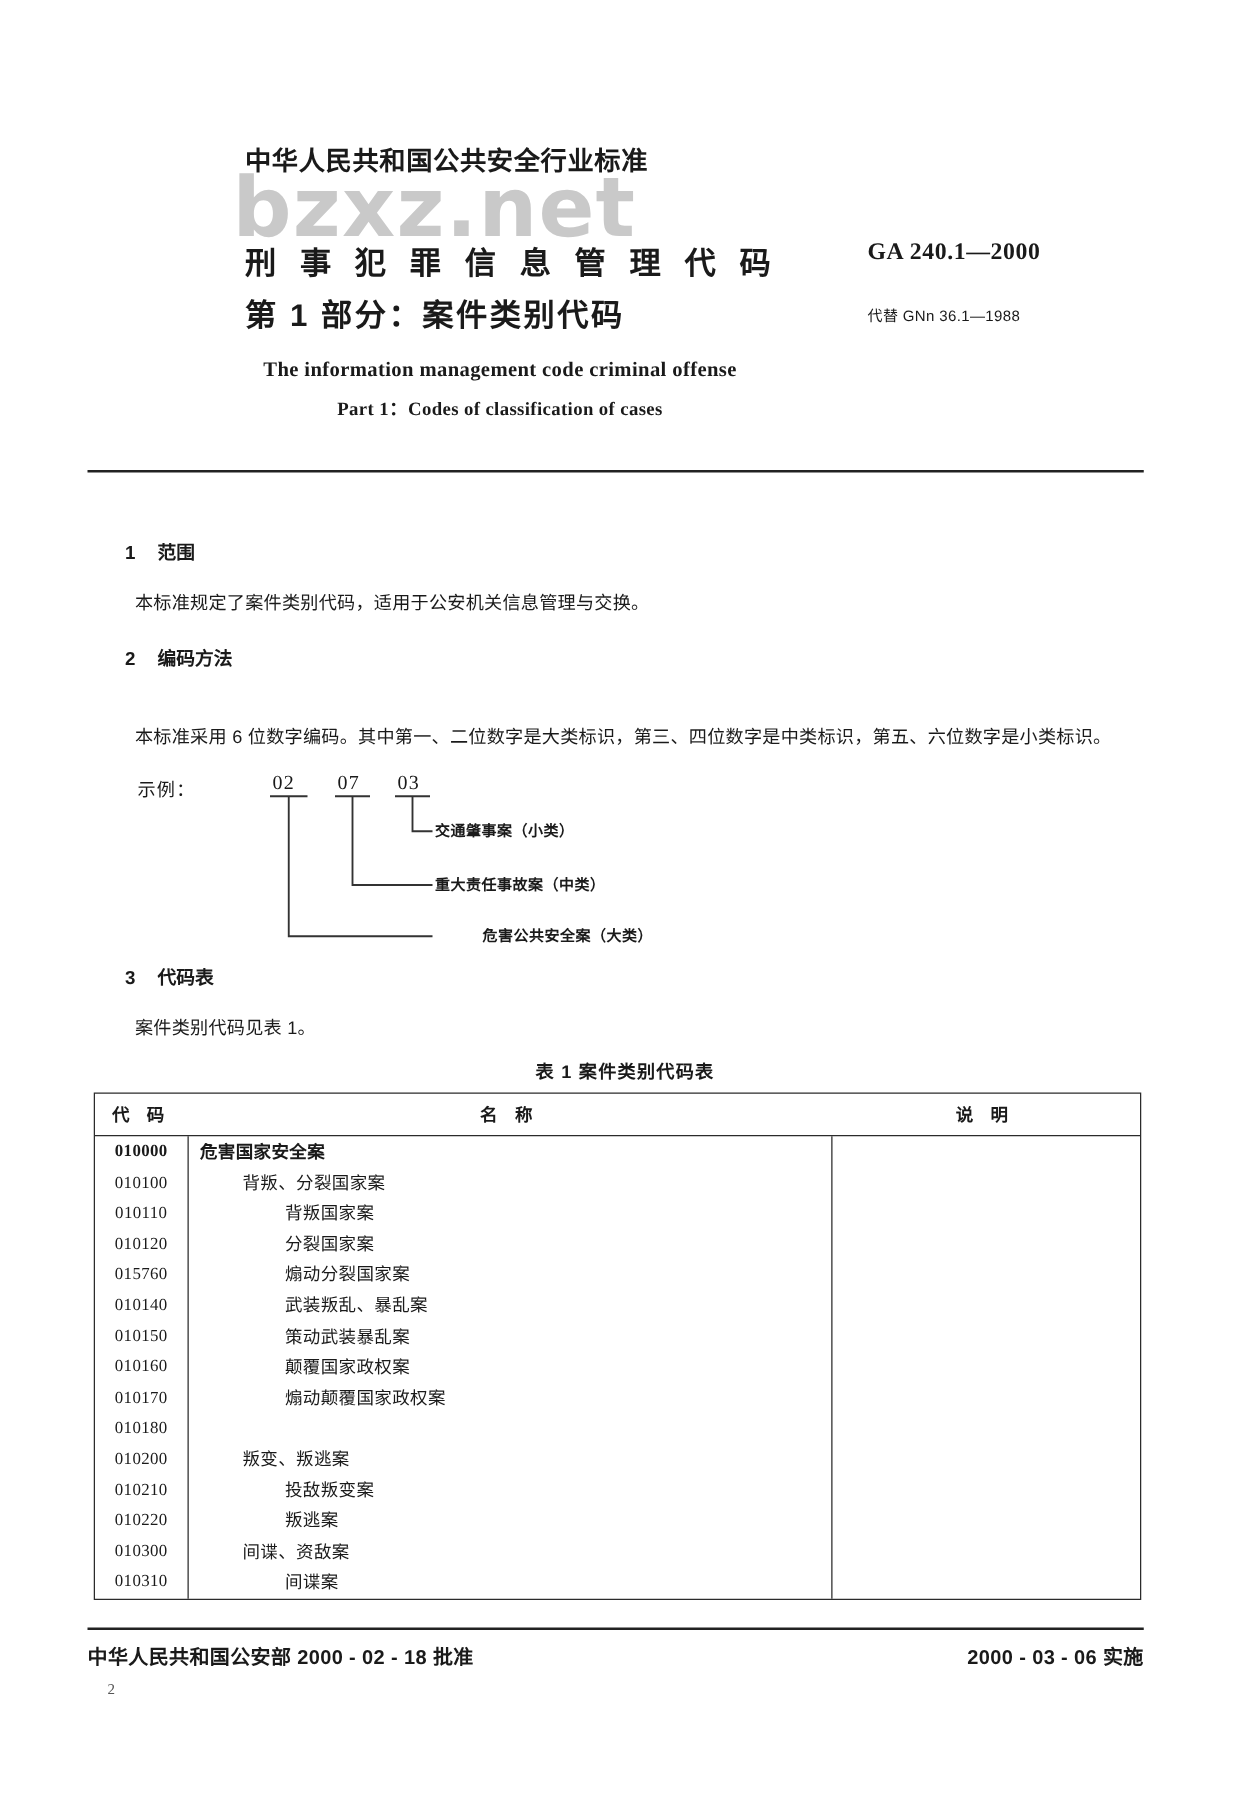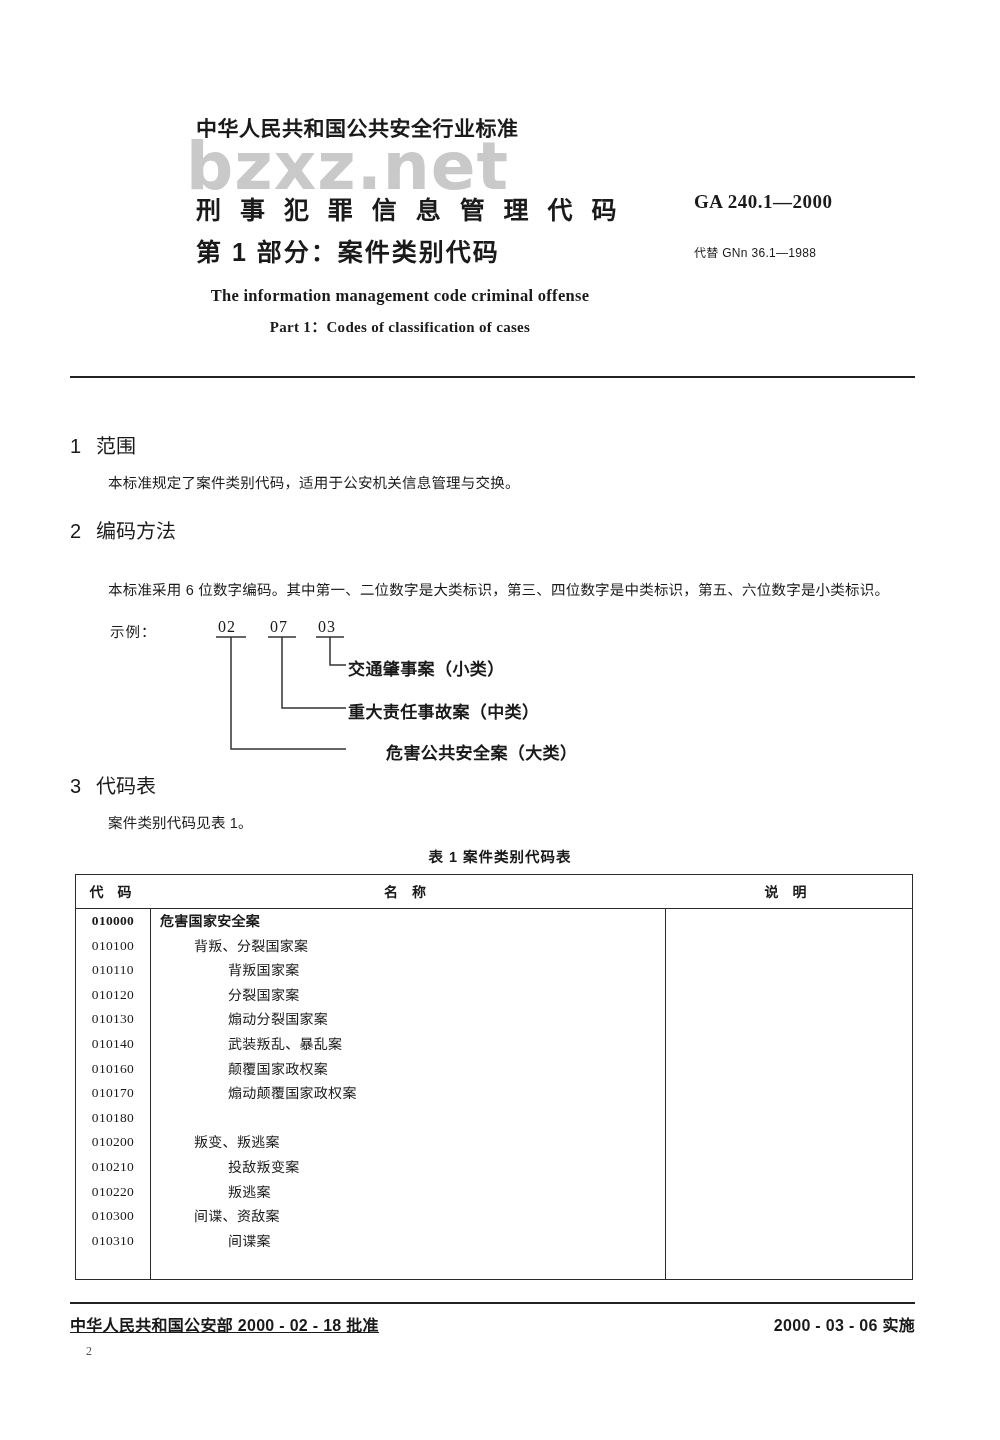--- a/index.html
+++ b/index.html
@@ -118,23 +118,24 @@
     left: 70px;
     top: 376px;
     width: 845px;
     height: 2px;
     background: #222;
   }
 
   
   .sec-head {
     position: absolute;
-    font-size: 20px;
-    font-weight: normal;
-    white-space: nowrap;
+    font-size: 15px;
+    font-weight: bold;
+    white-space: nowrap;
+    margin-left: 30px;
   }
   .sec-num {
     display: inline-block;
     width: 26px;
   }
   .para {
     position: absolute;
     font-size: 14.5px;
     line-height: 26px;
     letter-spacing: 0.2px;
@@ -168,21 +169,21 @@
     font-family: "Liberation Serif", "DejaVu Serif", serif;
     font-size: 16px;
     letter-spacing: 1px;
   }
   #ex-d1 { left: 218px; text-align: right; }
   #ex-d2 { left: 270px; }
   #ex-d3 { left: 318px; }
 
   .ex-leg {
     position: absolute;
-    font-size: 17px;
+    font-size: 12px;
     font-weight: bold;
     white-space: nowrap;
     letter-spacing: 0.4px;
   }
   #ex-leg1 { left: 348px; top: 655px; }
   #ex-leg2 { left: 348px; top: 698px; }
   #ex-leg3 { left: 348px; top: 739px; margin-left: 38px; }
 
   
   .tbl-caption {
@@ -294,21 +295,20 @@
     background: #222;
   }
   .ft-left {
     position: absolute;
     left: 70px;
     top: 1312px;
     font-size: 16px;
     font-weight: bold;
     letter-spacing: 0.3px;
     white-space: nowrap;
-    text-decoration: underline;
   }
   .ft-right {
     position: absolute;
     right: 85px;
     top: 1312px;
     font-size: 16px;
     font-weight: bold;
     letter-spacing: 0.3px;
     white-space: nowrap;
   }
@@ -400,27 +400,32 @@
           <div class="cell-code">010110</div>
           <div class="cell-name lvl-2">背叛国家案</div>
           <div class="cell-note"></div>
         </div>
         <div class="row">
           <div class="cell-code">010120</div>
           <div class="cell-name lvl-2">分裂国家案</div>
           <div class="cell-note"></div>
         </div>
         <div class="row">
-          <div class="cell-code">010130</div>
+          <div class="cell-code">015760</div>
           <div class="cell-name lvl-2">煽动分裂国家案</div>
           <div class="cell-note"></div>
         </div>
         <div class="row">
           <div class="cell-code">010140</div>
           <div class="cell-name lvl-2">武装叛乱、暴乱案</div>
+          <div class="cell-note"></div>
+        </div>
+        <div class="row">
+          <div class="cell-code">010150</div>
+          <div class="cell-name lvl-2">策动武装暴乱案</div>
           <div class="cell-note"></div>
         </div>
         <div class="row">
           <div class="cell-code">010160</div>
           <div class="cell-name lvl-2">颠覆国家政权案</div>
           <div class="cell-note"></div>
         </div>
         <div class="row">
           <div class="cell-code">010170</div>
           <div class="cell-name lvl-2">煽动颠覆国家政权案</div>

